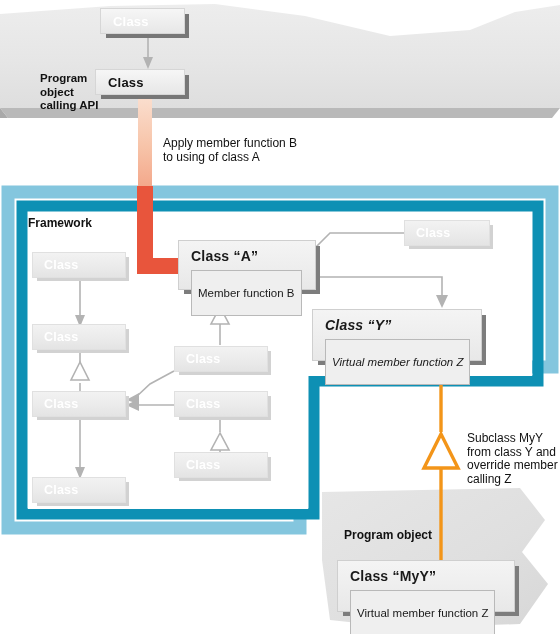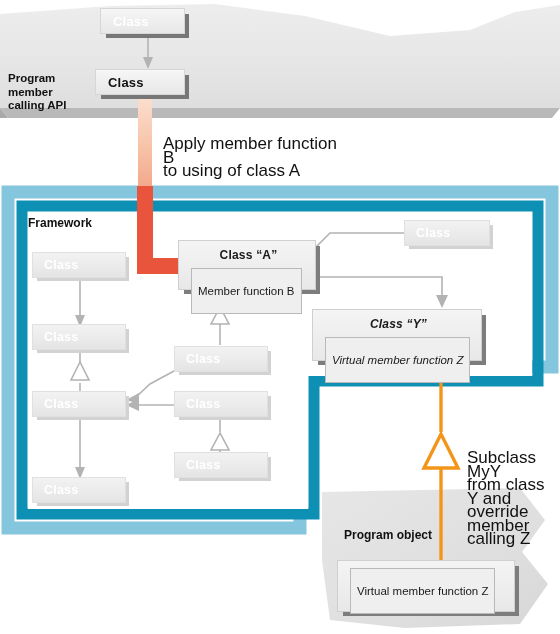--- a/index.html
+++ b/index.html
@@ -25,22 +25,22 @@
   
   .classbox{
     position:absolute;
     background:linear-gradient(180deg,#f4f4f4 0%,#ededed 60%,#e8e8e8 100%);
     border:1px solid #cfcfcf;
     box-shadow:5px 5px 0 -1px #7d7d7d;
     box-sizing:border-box;
     padding:7px 9px 8px 12px;
   }
   .classbox .title{
-    font-size:12px;font-weight:bold;color:#1a1a1a;
-    margin-bottom:6px;letter-spacing:.2px;text-align:center;
+    font-size:14px;font-weight:bold;color:#1a1a1a;
+    margin-bottom:6px;letter-spacing:.2px;
   }
   .classbox .member{
     font-size:11.5px;color:#1a1a1a;
     background:#efefef;border:1px solid #b9b9b9;
     padding:16px 6px;display:inline-block;
     box-sizing:border-box;
   }
 
   
   .topclass{
@@ -48,21 +48,21 @@
     background:linear-gradient(180deg,#f6f6f6 0%,#ededed 60%,#e7e7e7 100%);
     border:1px solid #d6d6d6;
     box-shadow:5px 5px 0 -1px #777777;
     display:flex;align-items:center;padding-left:12px;
     font-size:13px;font-weight:bold;letter-spacing:.2px;
   }
   .topclass.ghost{color:#ffffff;}
   .topclass.solid{color:#111111;}
 
   .plainlabel{position:absolute;font-weight:bold;font-size:11.5px;color:#111;line-height:13.5px;}
-  .notelabel{position:absolute;font-size:17px;color:#111;line-height:13.5px;}
+  .notelabel{position:absolute;font-size:12px;color:#111;line-height:13.5px;}
 
   svg{position:absolute;left:0;top:0;}
   .nosel{user-select:none;}
 </style>
 </head>
 <body>
 
 <div id="stage">
 
   <svg width="560" height="634">
@@ -148,23 +148,23 @@
     <path d="M137,186 L153,186 L153,258 L182,258 L182,248 L205,266 L182,284
              L182,274 L137,274 Z" fill="#e8553c"></path>
   </svg>
 
   <svg width="560" height="634">
     <line x1="441" y1="366" x2="441" y2="432" stroke="#f39519" stroke-width="3.4"></line>
     <polygon points="441,434 424,468 458,468" fill="#ffffff" stroke="#f39519" stroke-width="3.4"></polygon>
     <line x1="441" y1="468" x2="441" y2="566" stroke="#f39519" stroke-width="3.4"></line>
   </svg>
 
-  <div class="plainlabel nosel" style="left:8px;top:72px;width:90px;">
+  <div class="plainlabel nosel" style="left:40px;top:72px;width:90px;">
     <div>Program</div>
-    <div>member</div>
+    <div>object</div>
     <div>calling API</div>
   </div>
 
   <div class="topclass ghost nosel" style="left:100px;top:8px;width:85px;height:26px;">
     <span>Class</span>
   </div>
 
   <div class="topclass solid nosel" style="left:95px;top:69px;width:90px;height:26px;">
     <span>Class</span>
   </div>
@@ -211,28 +211,29 @@
   <div class="classbox nosel" style="left:178px;top:240px;width:138px;height:50px;">
     <div class="title">Class “A”</div>
     <div class="member">Member function B</div>
   </div>
 
   <div class="classbox nosel" style="left:312px;top:309px;width:170px;height:52px;font-style:italic;">
     <div class="title">Class “Y”</div>
     <div class="member">Virtual member function Z</div>
   </div>
 
-  <div class="notelabel nosel" style="left:467px;top:432px;width:92px;margin-top:19px;">
+  <div class="notelabel nosel" style="left:467px;top:432px;width:92px;">
     <div>Subclass MyY</div>
     <div>from class Y and</div>
     <div>override member</div>
     <div>calling Z</div>
   </div>
 
   <div class="plainlabel nosel" style="left:344px;top:528px;width:140px;font-size:12px;line-height:14px;">
     <div>Program object</div>
   </div>
 
   <div class="classbox nosel" style="left:337px;top:560px;width:178px;height:52px;">
+    <div class="title">Class “MyY”</div>
     <div class="member">Virtual member function Z</div>
   </div>
 
 </div>
 
 </body></html>

